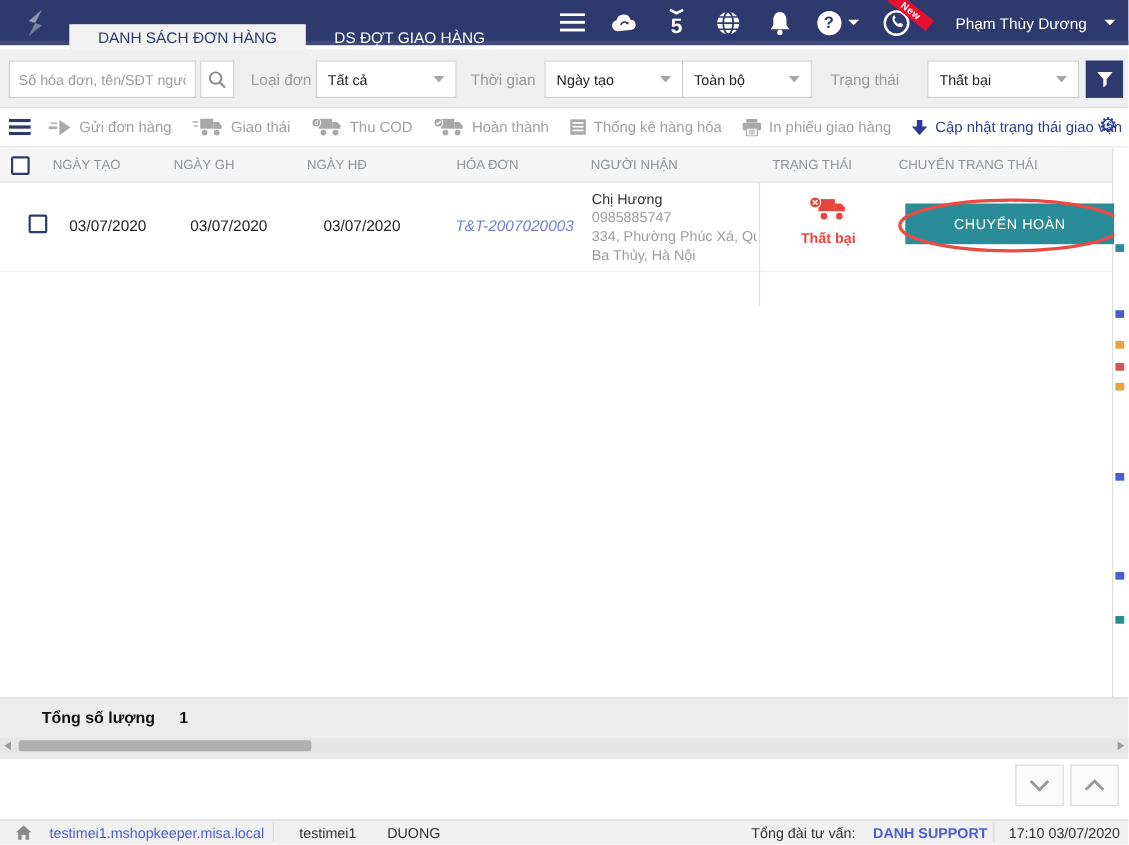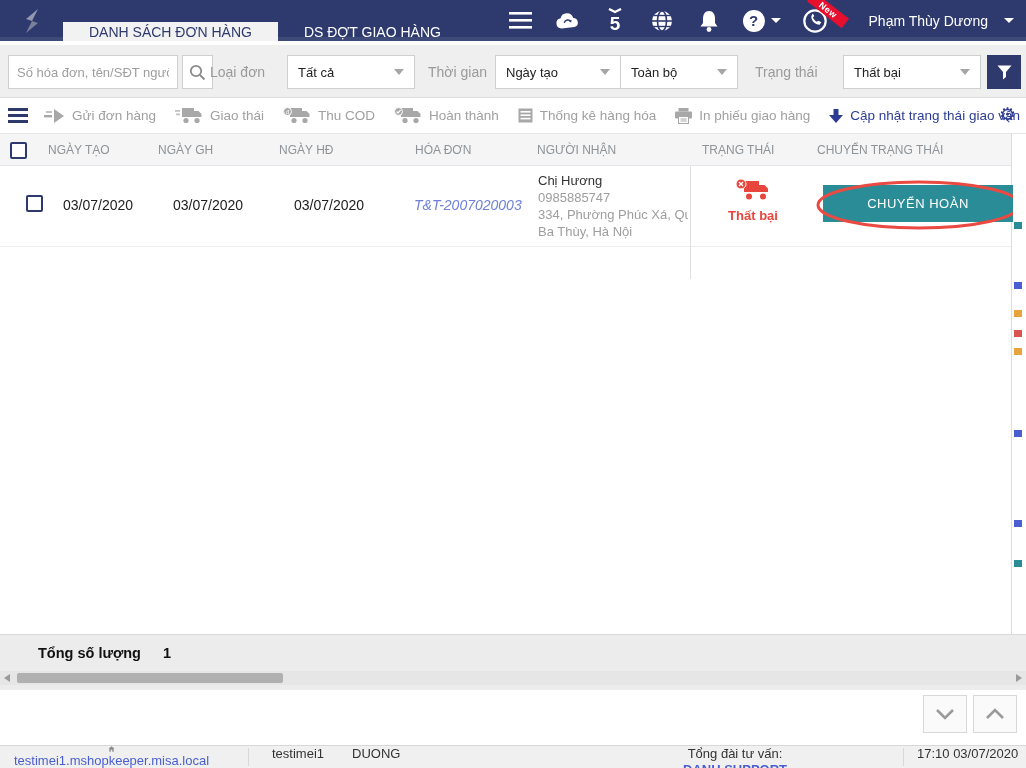--- a/index.html
+++ b/index.html
@@ -6,21 +6,21 @@
   html,body { width:1026px; height:768px; }
   body {
     position:relative; overflow:hidden; background:#fff;
     font-family:"Liberation Sans", sans-serif; color:#222;
   }
   
   .nav { position:absolute; top:0; left:0; width:1026px; height:41px;
          background:#2e3a6e; border-bottom:4px solid #3e4a78; z-index:5; }
   .logo { position:absolute; left:18px; top:7px; width:28px; height:28px; }
   .tabs { position:absolute; left:63px; top:9px; height:32px; display:flex; }
-  .tab { padding:7px 26px; display:flex; align-items:center; font-size:14px; color:#fff; cursor:pointer; white-space:nowrap;margin-top:13px; }
+  .tab { padding:12px 26px; display:flex; align-items:center; font-size:14px; color:#fff; cursor:pointer; white-space:nowrap;margin-top:13px; }
   .tab.active { background:#f2f2f2; color:#2e3a6e; }
   .nav-right { position:absolute; right:6px; top:0; height:41px; display:flex; align-items:center; gap:21px; }
   .nav-ic { width:26px; height:26px; display:flex; align-items:center; justify-content:center; position:relative; cursor:pointer; }
   .help-circle { width:22px; height:22px; border-radius:50%; background:#fff; color:#2e3a6e;
                  font-weight:bold; font-size:15px; display:flex; align-items:center; justify-content:center; }
   .caret-w { width:0; height:0; border-left:5px solid transparent; border-right:5px solid transparent; border-top:5px solid #fff; }
   .ribbon-new { position:absolute; top:-4px; right:-22px; background:#e60f2e; color:#fff;
                 font-size:9px; font-weight:bold; padding:1px 12px; transform:rotate(38deg); letter-spacing:.5px; }
   .username { color:#fff; font-size:14px; display:flex; align-items:center; gap:16px; margin-left:6px; padding-right:6px; cursor:pointer; }
   
@@ -72,21 +72,21 @@
   .hthumb { position:absolute; left:17px; top:2px; width:266px; height:10px; background:#b0b0b0; border-radius:2px; cursor:grab; }
   .harrow { position:absolute; top:3px; width:0; height:0; border-top:4px solid transparent; border-bottom:4px solid transparent; cursor:pointer; }
   .harrow.left { left:4px; border-right:6px solid #9a9a9a; }
   .harrow.right { right:4px; border-left:6px solid #9a9a9a; }
   
   .pager-btn { position:absolute; top:695px; width:44px; height:38px; background:#fafafa; border:1px solid #d8d8d8;
                display:flex; align-items:center; justify-content:center; cursor:pointer; }
   
   .statusbar { position:absolute; top:745px; left:0; width:1026px; height:23px; background:#f0f0f0;
                border-top:1px solid #d8d8d8; font-size:13px; color:#333; }
-  .sb { position:absolute; top:0; height:22px; display:flex; align-items:center; gap:1px;flex-direction:column; }
+  .sb { position:absolute; top:0; height:22px; display:flex; align-items:center; gap:16px; }
   .sb-link { color:#4a5ed1; cursor:pointer; }
   .sb-div { position:absolute; top:2px; width:1px; height:18px; background:#d8d8d8; }
   .sb-bold-link { color:#4a5ed1; font-weight:bold; cursor:pointer; }
 </style>
 </head>
 <body>
 
 <div class="nav">
   <div class="logo">
     <svg width="28" height="28" viewBox="0 0 28 28">
@@ -157,21 +157,21 @@
 </div>
 
 <div class="filterbar">
   <input class="f-abs search-input" type="text" placeholder="Số hóa đơn, tên/SĐT ngườ" style="">
   <div class="f-abs search-btn">
     <svg width="17" height="17" viewBox="0 0 17 17">
       <circle cx="7" cy="7" r="5.2" fill="none" stroke="#8a8a8a" stroke-width="1.8"></circle>
       <line x1="11" y1="11" x2="15.5" y2="15.5" stroke="#8a8a8a" stroke-width="1.8"></line>
     </svg>
   </div>
-  <div class="f-label" style="left:210px">Loại đơn</div>
+  <div class="f-label" style="left:228px">Loại đơn</div>
   <div class="f-abs select" style="left:287px; width:128px">
     <span>Tất cả</span>
     <span class="caret-g"></span>
   </div>
   <div class="f-label" style="left:428px">Thời gian</div>
   <div class="f-abs select" style="left:495px; width:126px">
     <span>Ngày tạo</span>
     <span class="caret-g"></span>
   </div>
   <div class="f-abs select" style="left:620px; width:118px">

